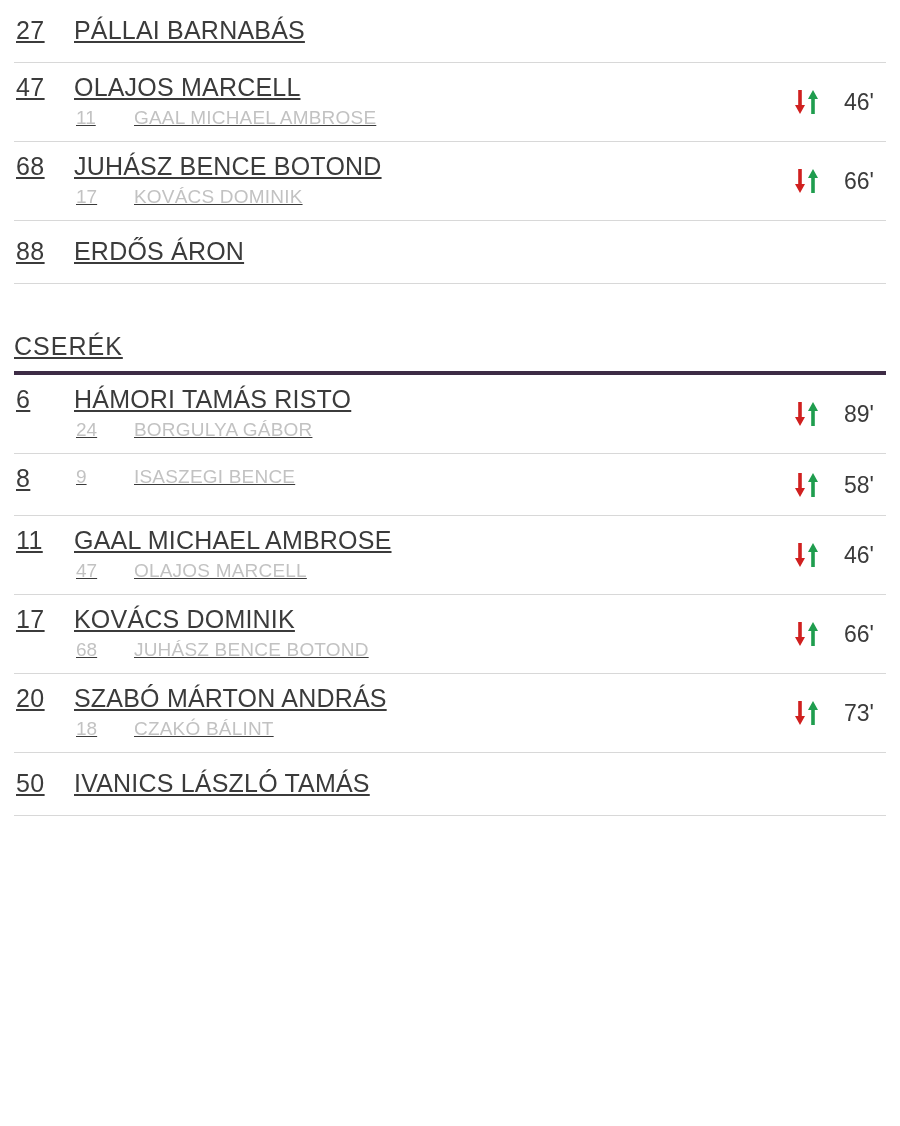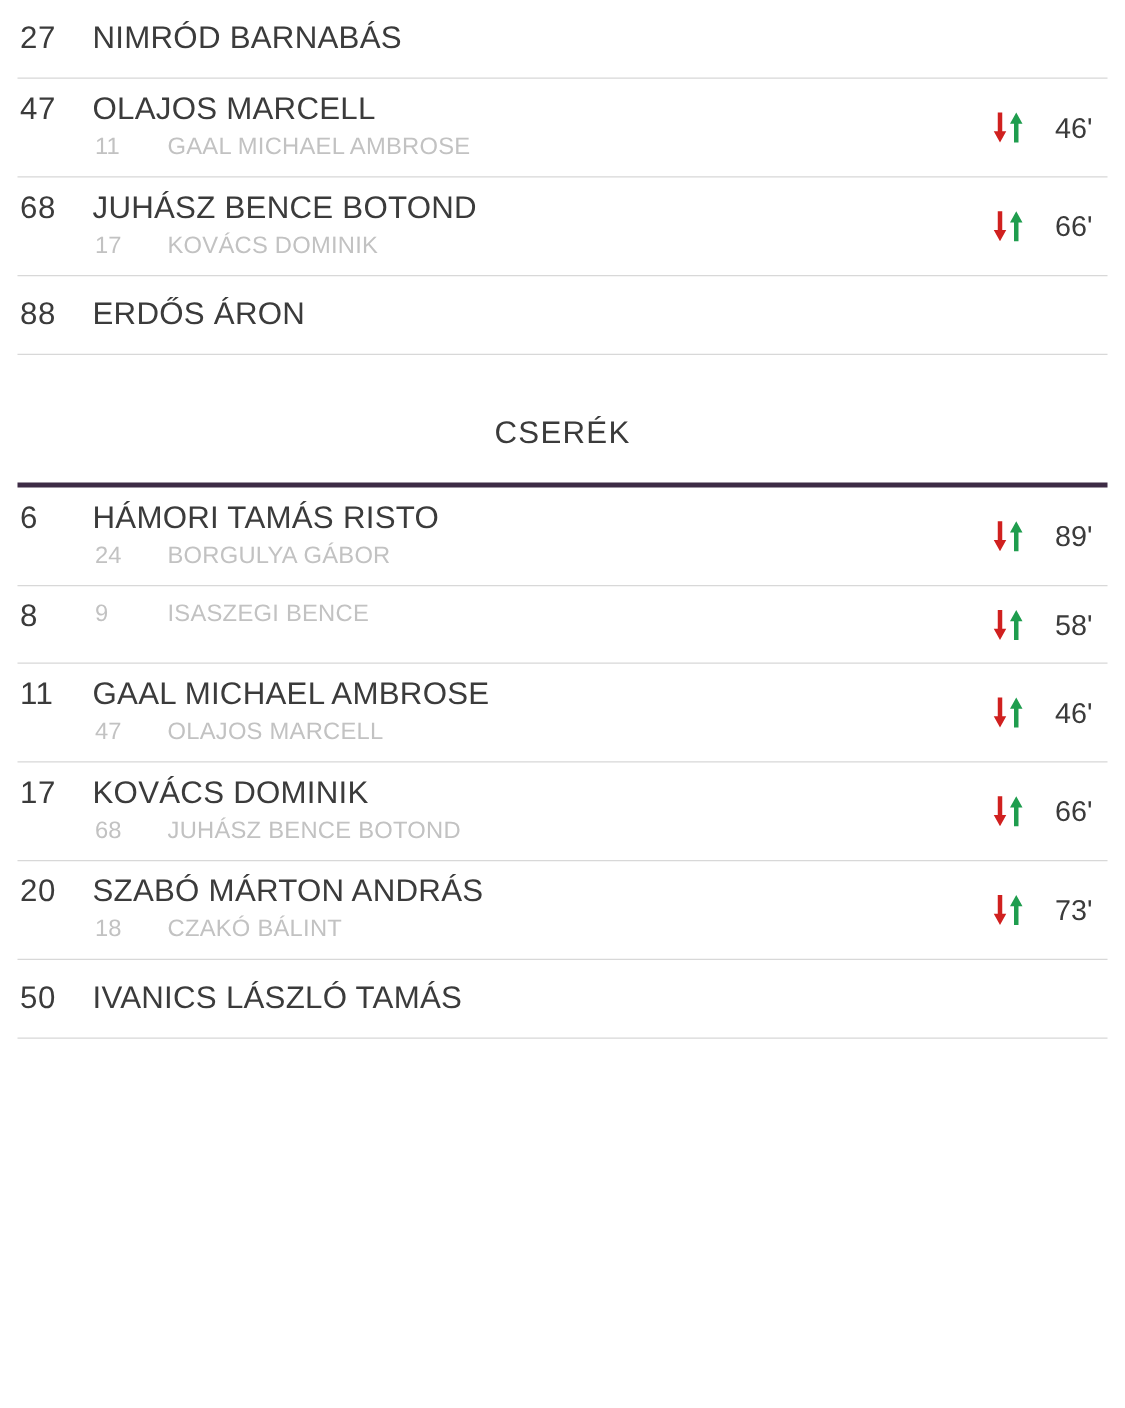--- a/index.html
+++ b/index.html
@@ -11,20 +11,21 @@
     background: #ffffff;
     font-family: "Liberation Sans", sans-serif;
     color: #3b3b3b;
     overflow: hidden;
   }
   .sheet {
     width: 900px;
     height: 1126px;
     position: relative;
     padding: 0 14px;
+    text-decoration: underline;
   }
 
   
   .player-row {
     position: relative;
     display: flex;
     align-items: flex-start;
     border-bottom: 1px solid #d8d8d8;
     padding: 8px 0 10px 0;
     min-height: 62px;
@@ -98,43 +99,43 @@
     line-height: 26px;
     min-width: 48px;
     text-align: right;
   }
 
   
   .section {
     margin-top: 48px;
   }
   .section-title {
-    text-align: center;
+    text-align: left;
     font-size: 25px;
     color: #3b3b3b;
     letter-spacing: 1px;
-    padding-bottom: 25px;
+    padding-bottom: 10px;
   }
   .section-rule {
     height: 4px;
     background: #3d2b45;
     width: 100%;
   }
 </style>
 </head>
 <body>
 
 <div class="sheet">
 
   <div>
 
     <div class="player-row no-sub">
       <div class="num-col">27</div>
       <div class="main-col">
-        <div class="player-name">NIMRÓD BARNABÁS</div>
+        <div class="player-name">PÁLLAI BARNABÁS</div>
       </div>
     </div>
 
     <div class="player-row">
       <div class="num-col">47</div>
       <div class="main-col">
         <div class="player-name">OLAJOS MARCELL</div>
         <div class="sub-row-wrap">
           <div class="sub-num">11</div>
           <div class="sub-name">GAAL MICHAEL AMBROSE</div>

